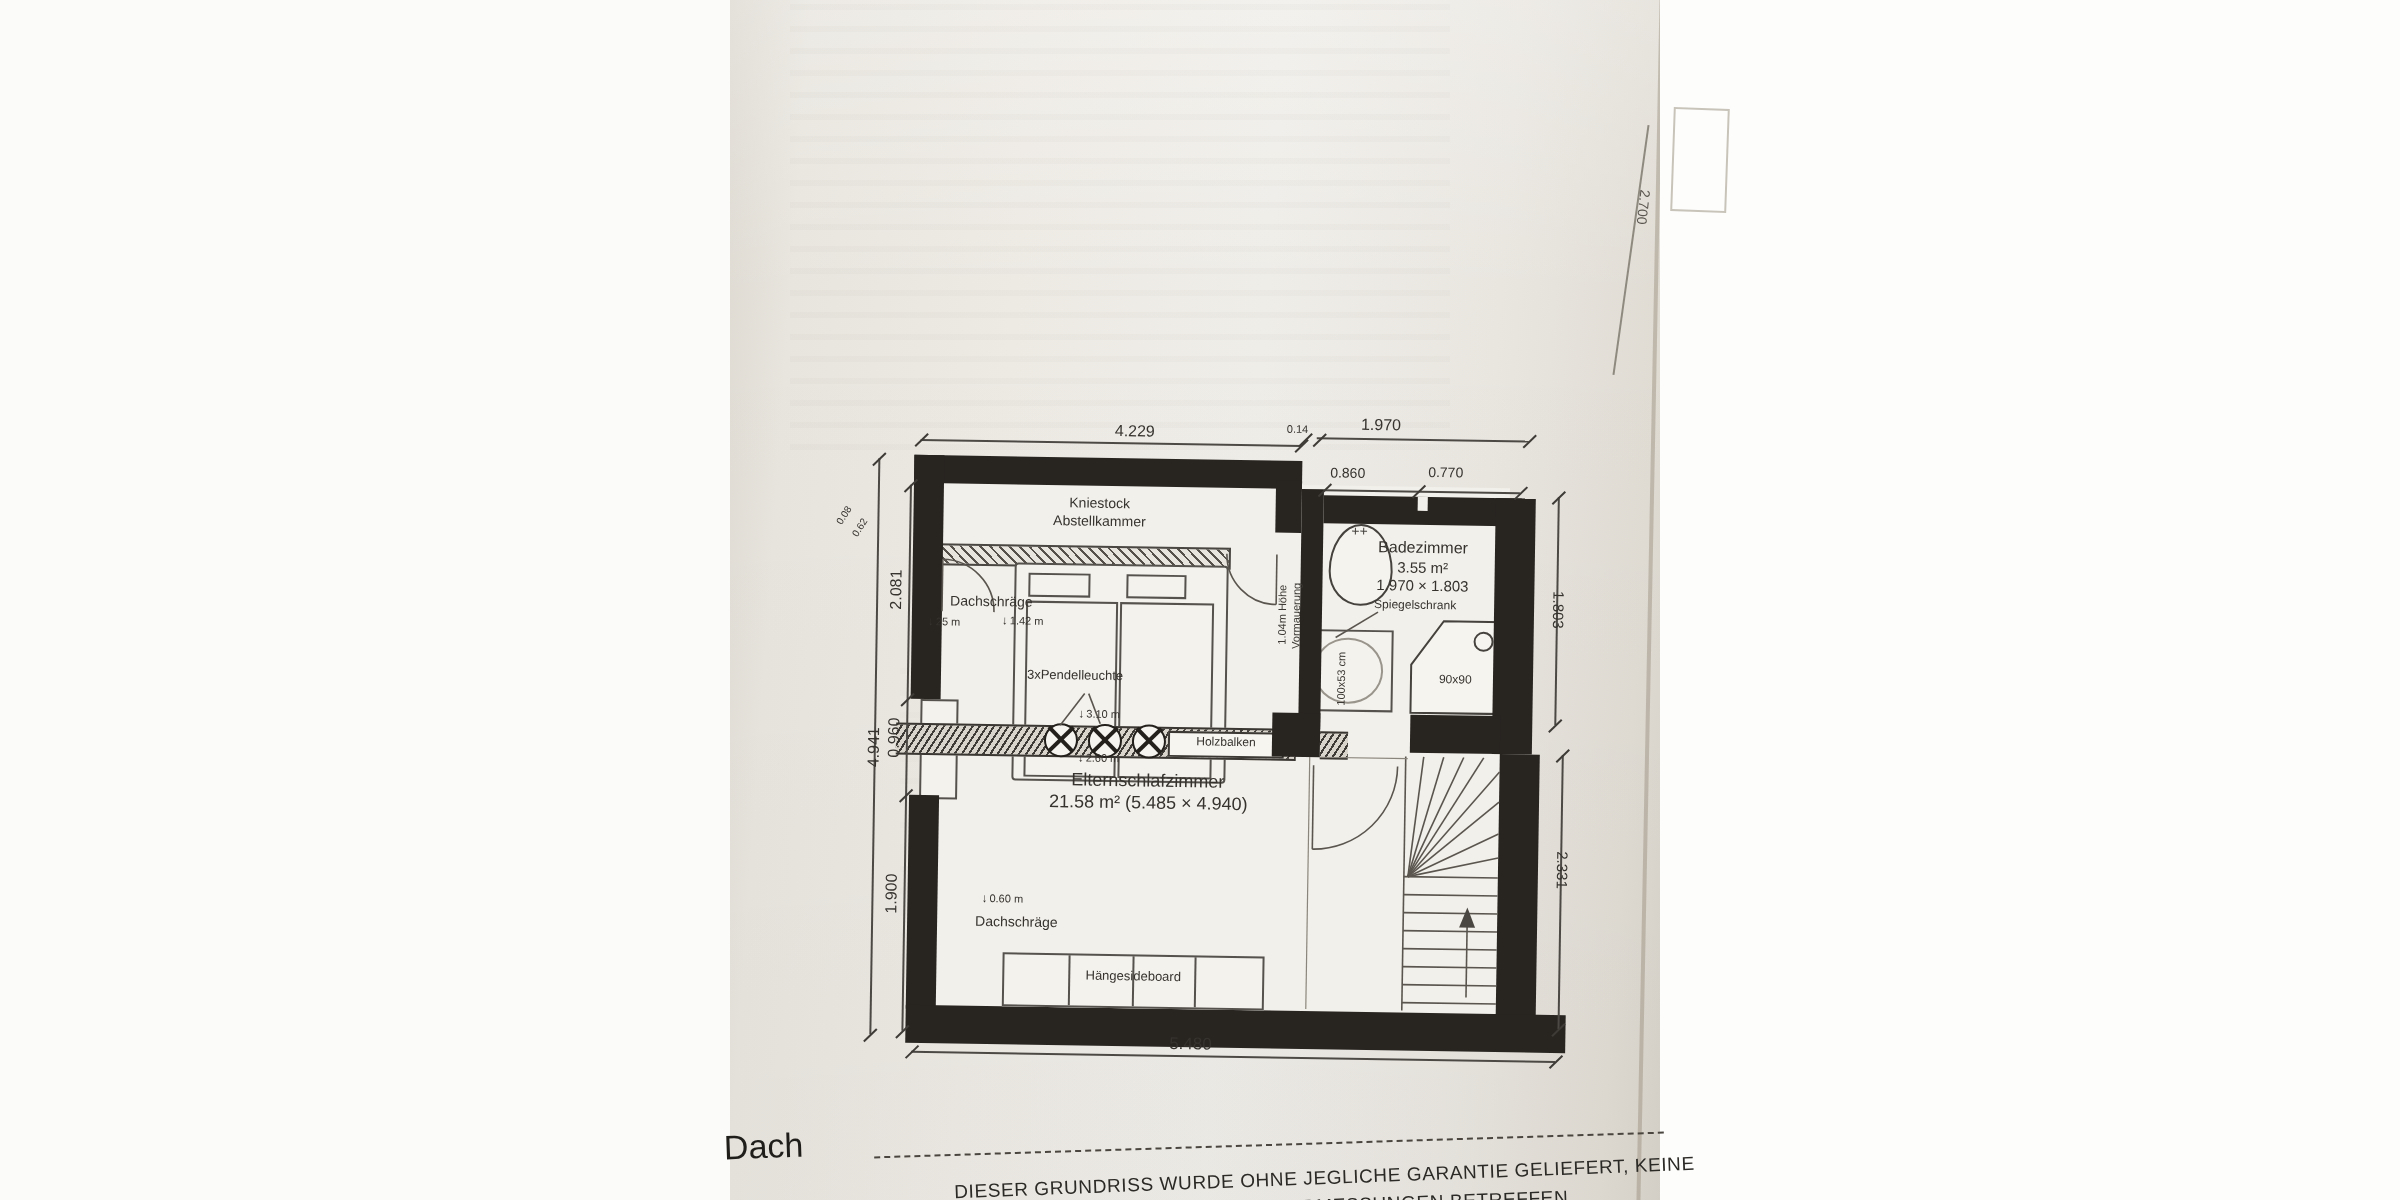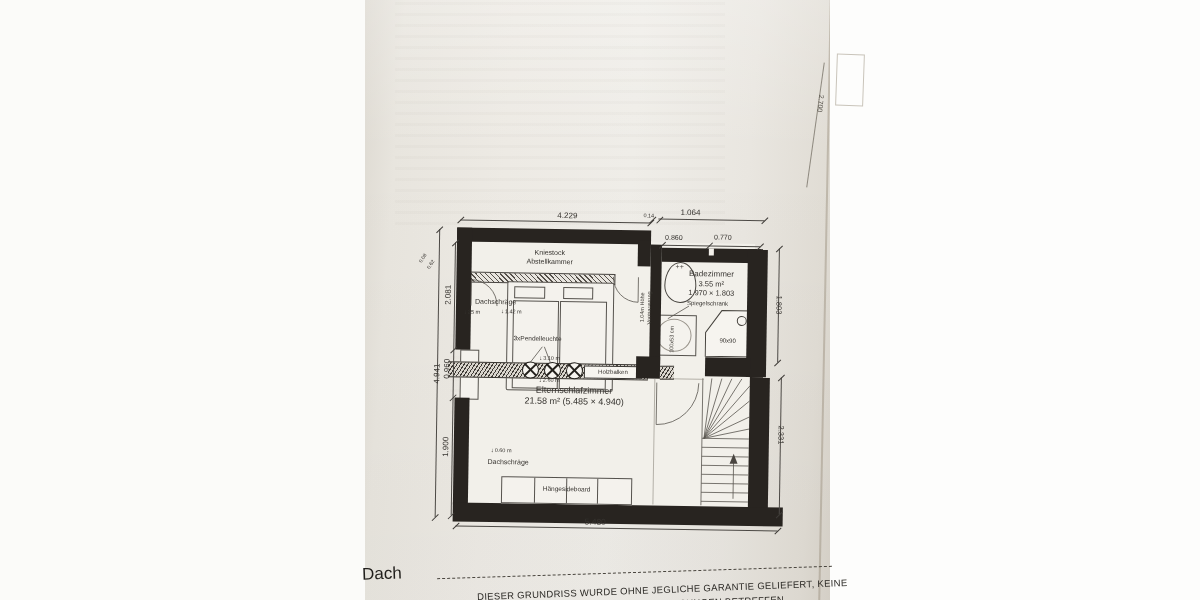--- a/index.html
+++ b/index.html
@@ -192,21 +192,21 @@
     <div class="t" style="left:29px;top:318px;"></div>
   <div class="t" style="left:353px;top:46px;"></div>
     <div class="t" style="left:353px;top:160px;"></div>
   <div class="t" style="left:357px;top:175px;"></div>
     <div class="t" style="left:357px;top:312px;"></div>
   <div class="t" style="left:34px;top:328px;"></div>
     <div class="t" style="left:356px;top:328px;"></div>
 
   <div class="lbl" style="left:115px;top:12px;width:60px;text-align:center;font-size:8px;">4.229</div>
   <div class="lbl" style="left:221px;top:12px;font-size:5.5px;">0.14</div>
-  <div class="lbl" style="left:258px;top:7px;font-size:8px;">1.064</div>
+  <div class="lbl" style="left:258px;top:7px;font-size:8px;">1.970</div>
   <div class="lbl" style="left:243px;top:33px;">0.860</div>
   <div class="lbl" style="left:292px;top:32px;">0.770</div>
   <div class="vlbl" style="left:-3px;top:172px;width:40px;text-align:center;">4.941</div>
   <div class="vlbl" style="left:7px;top:93px;width:40px;text-align:center;">2.081</div>
   <div class="vlbl" style="left:7px;top:167px;width:40px;text-align:center;">0.960</div>
   <div class="vlbl" style="left:7px;top:245px;width:40px;text-align:center;">1.900</div>
   <div class="lbl" style="left:-4px;top:58px;font-size:5px;transform:rotate(-58deg);">0.08</div>
   <div class="lbl" style="left:4px;top:64px;font-size:5px;transform:rotate(-58deg);">0.62</div>
   <div class="vlbl-r" style="left:338px;top:98px;width:40px;text-align:center;">1.803</div>
   <div class="vlbl-r" style="left:342px;top:228px;width:40px;text-align:center;">2.331</div>

